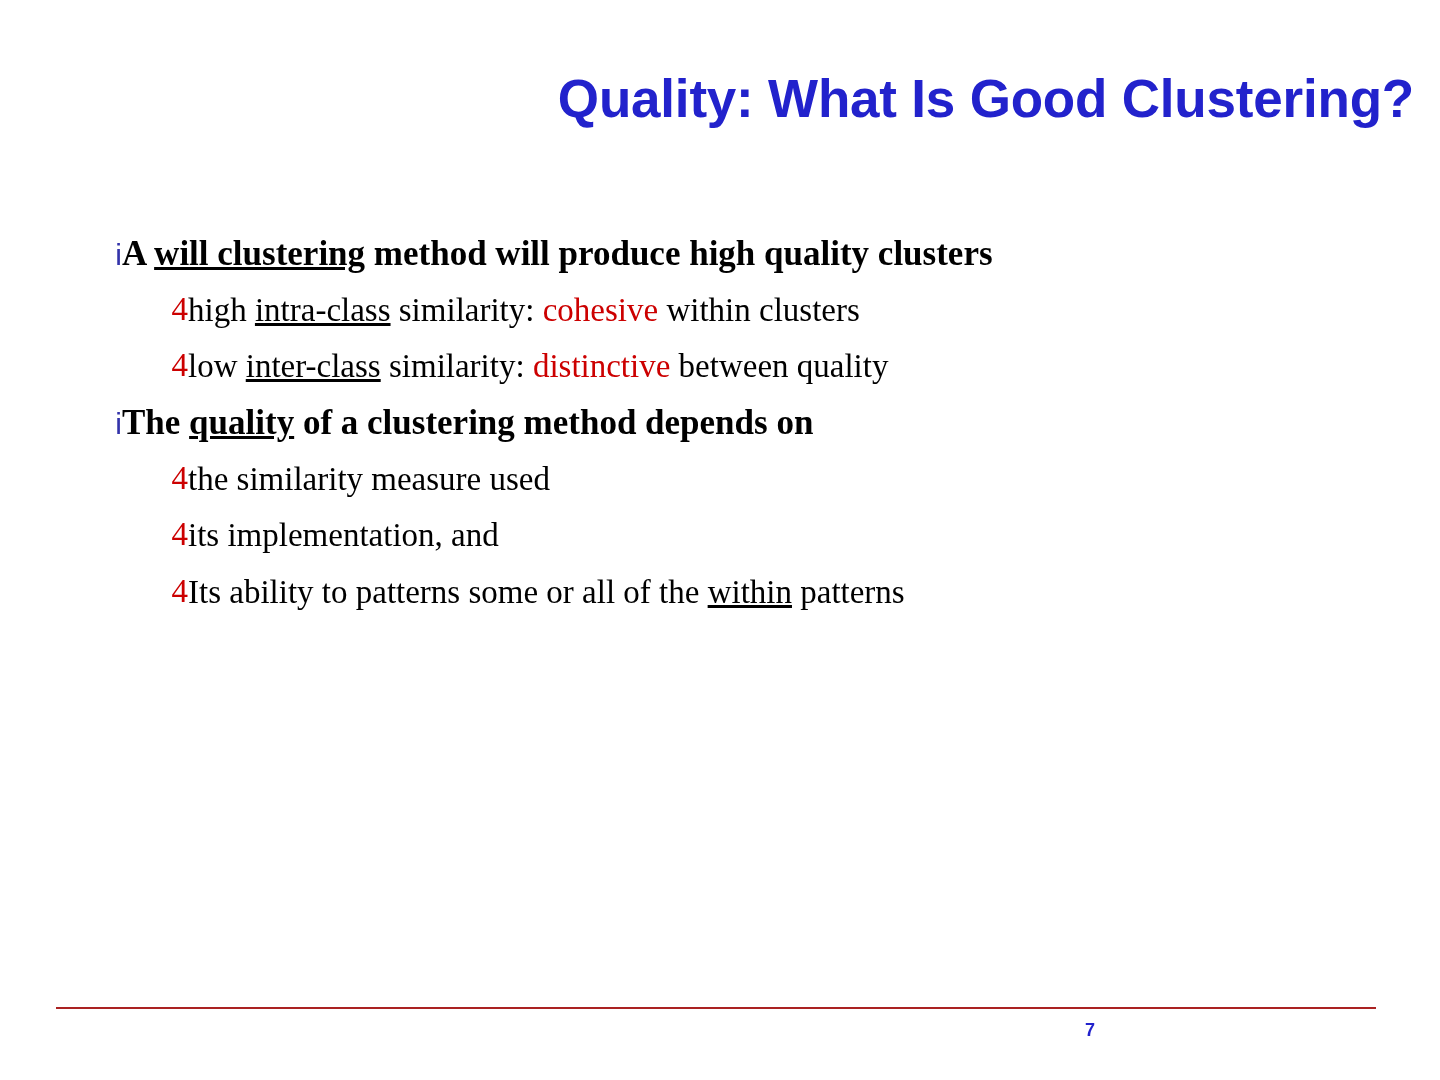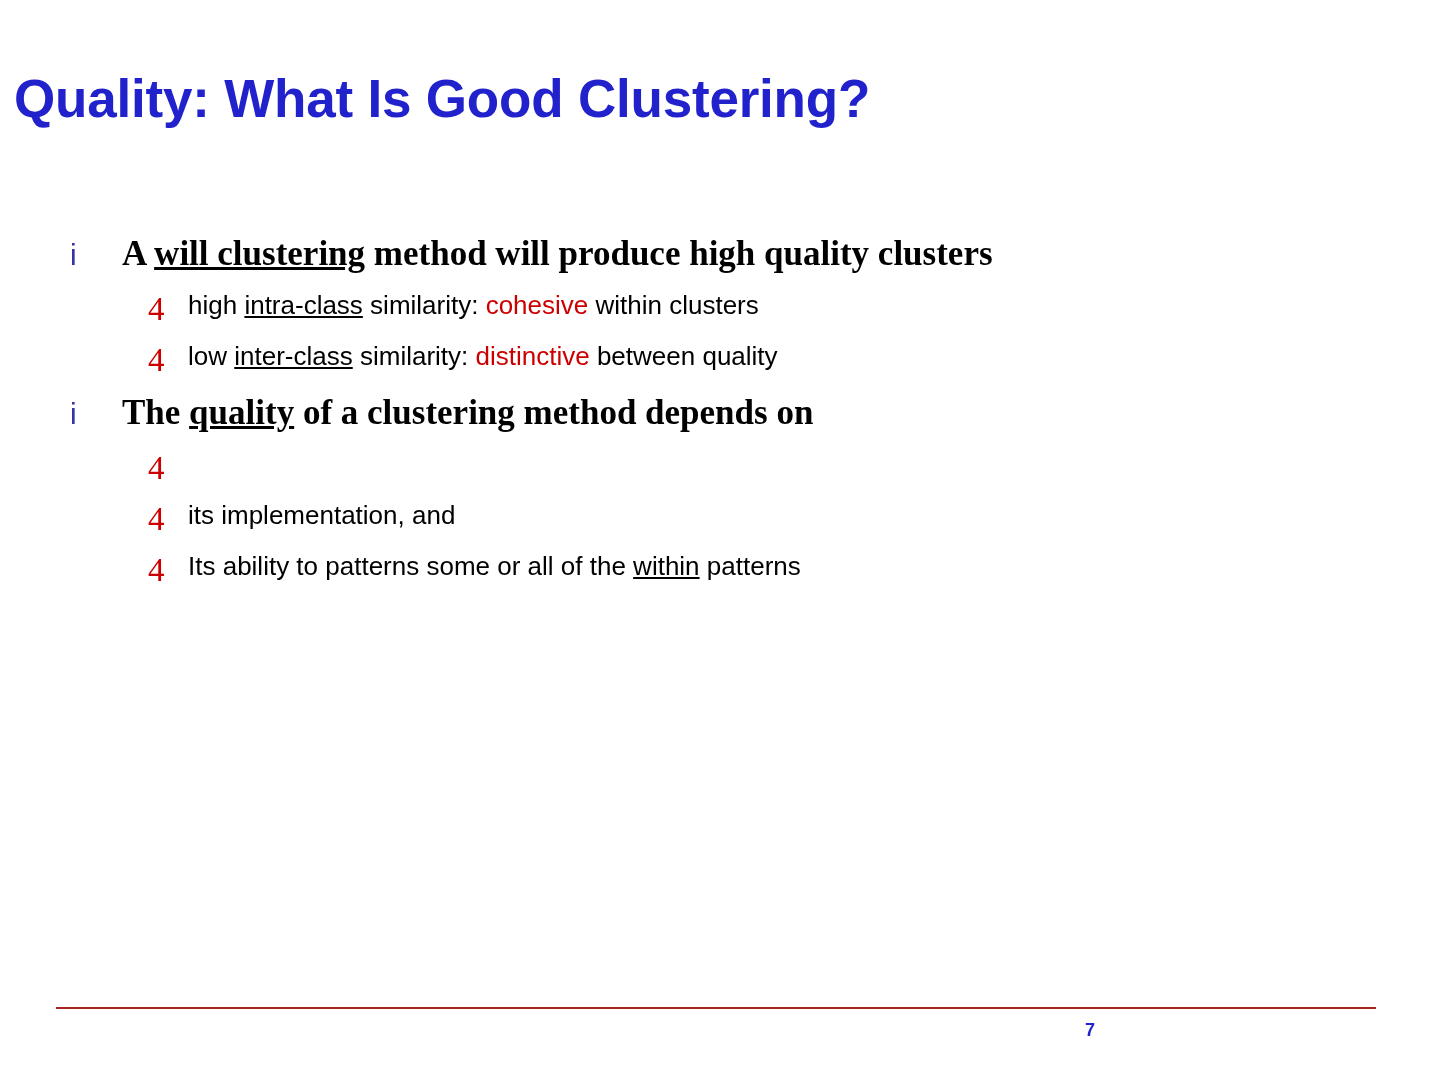--- a/index.html
+++ b/index.html
@@ -11,20 +11,21 @@
     height: 1080px;
     background: #ffffff;
     font-family: "Liberation Serif", serif;
     overflow: hidden;
   }
   .slide {
     position: relative;
     width: 1440px;
     height: 1080px;
     box-sizing: border-box;
+    text-align: right;
   }
   .slide-title {
     position: absolute;
     left: 14px;
     top: 68px;
     width: 1400px;
     font-family: "Liberation Sans", sans-serif;
     font-weight: bold;
     font-size: 53px;
     color: #2222cc;
@@ -67,22 +68,22 @@
   .level2 .bullet {
     font-family: "Liberation Serif", serif;
     color: #cc0000;
     font-size: 33px;
     line-height: 1;
     width: 40px;
     flex: none;
     padding-top: 4px;
   }
   .level2 .text {
-    font-family: Liberation Sans, sans-serif;
-    font-size: 26px;
+    font-family: Liberation Serif, serif;
+    font-size: 33px;
     color: #000000;
     line-height: 1.28;
   }
   .u {
     text-decoration: underline;
   }
   .red {
     color: #cc0000;
   }
   .footer-rule {
@@ -135,20 +136,23 @@
 
     <div class="level1">
       <span class="bullet">i</span>
       <span class="text">
         <span>The </span><span class="u">quality</span><span> of a clustering method depends on</span>
       </span>
     </div>
 
     <div class="level2">
       <span class="bullet">4</span>
+      <span class="text">
+        <span>the similarity measure used</span>
+      </span>
     </div>
 
     <div class="level2">
       <span class="bullet">4</span>
       <span class="text">
         <span>its implementation, and</span>
       </span>
     </div>
 
     <div class="level2">

